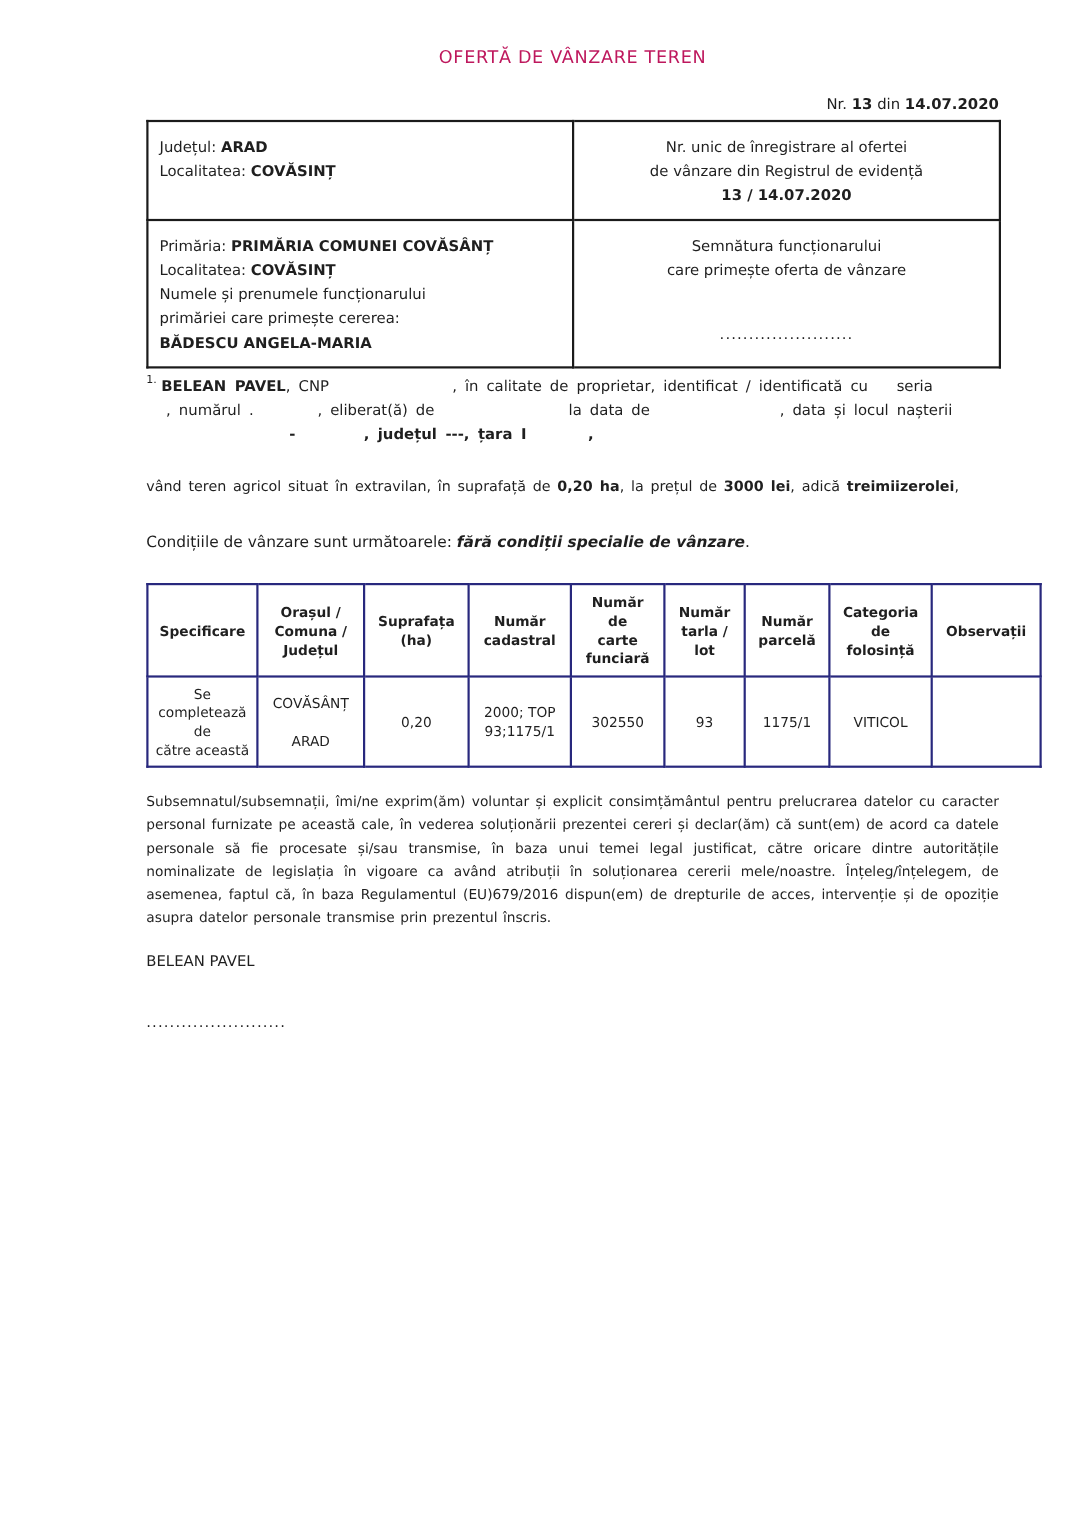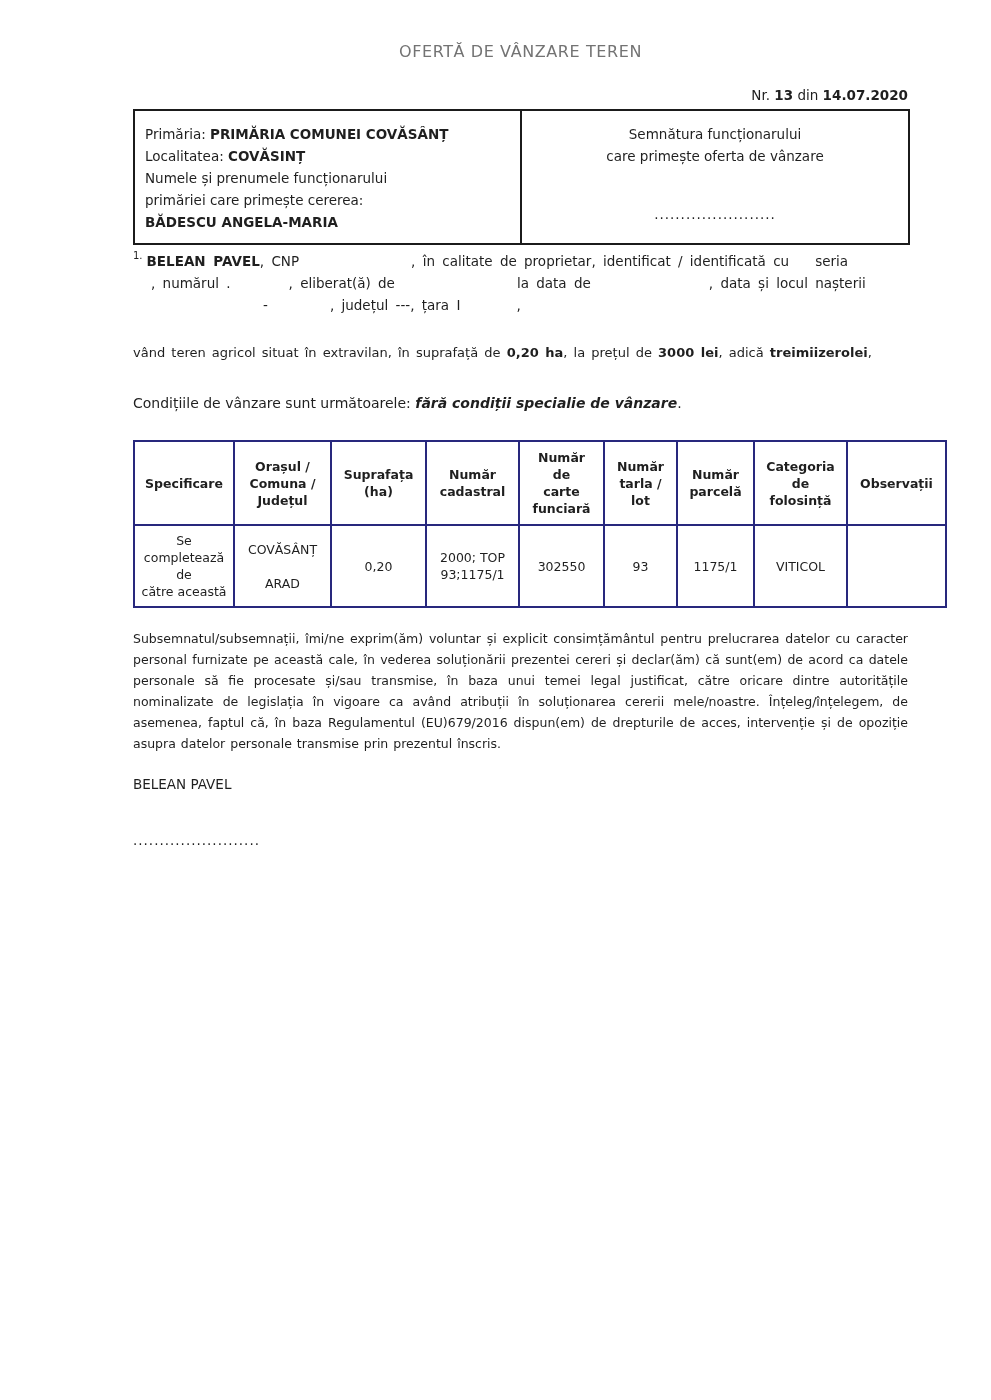--- a/index.html
+++ b/index.html
@@ -16,21 +16,21 @@
     padding-top: 42px;
     padding-left: 133px;
     width: 991px;
   }
   .content { width: 775px; }
 
   .doc-title {
     text-align: center;
     font-size: 16px;
     letter-spacing: 0.6px;
-    color: #737373;
+    color: #be185d;
   }
 
   .nr-line {
     text-align: right;
     font-size: 13.5px;
     margin-top: 26px;
     margin-bottom: 6px;
   }
   .nr-line b { font-weight: bold; }
 
@@ -58,21 +58,21 @@
     line-height: 22px;
     word-spacing: 3px;
   }
   .seller-par .sup {
     font-size: 10px;
     vertical-align: 7px;
     margin-right: 4px;
   }
   .gap { display: inline-block; }
   .l2 { padding-left: 18px; }
-  .l3 { padding-left: 130px; }
+  .l3 { padding-left: 130px; font-weight: bold; }
 
   .sale-par {
     margin-top: 26px;
     font-size: 13px;
     line-height: 22px;
     text-align: justify;
     word-spacing: 2px;
   }
   .cond-par {
     margin-top: 28px;
@@ -126,20 +126,31 @@
 
 <div class="page">
   <div class="content">
 
     <div class="doc-title">OFERTĂ DE VÂNZARE TEREN</div>
 
     <div class="nr-line"><span>Nr.</span>&nbsp;<b>13</b>&nbsp;<span>din</span>&nbsp;<b>14.07.2020</b></div>
 
     <table class="header-table">
       <tbody>
+          <tr class="ht-r1">
+        <td class="ht-left">
+          <div><span>Județul:</span> <b>ARAD</b></div>
+          <div><span>Localitatea:</span> <b>COVĂSINȚ</b></div>
+        </td>
+        <td class="ht-right">
+          <div>Nr. unic de înregistrare al ofertei</div>
+          <div>de vânzare din Registrul de evidență</div>
+          <div><b>13 / 14.07.2020</b></div>
+        </td>
+      </tr>
       <tr class="ht-r2">
         <td class="ht-left">
           <div><span>Primăria:</span> <b>PRIMĂRIA COMUNEI COVĂSÂNȚ</b></div>
           <div><span>Localitatea:</span> <b>COVĂSINȚ</b></div>
           <div>Numele și prenumele funcționarului</div>
           <div>primăriei care primește cererea:</div>
           <div><b>BĂDESCU ANGELA-MARIA</b></div>
         </td>
         <td class="ht-right">
           <div>Semnătura funcționarului</div>

